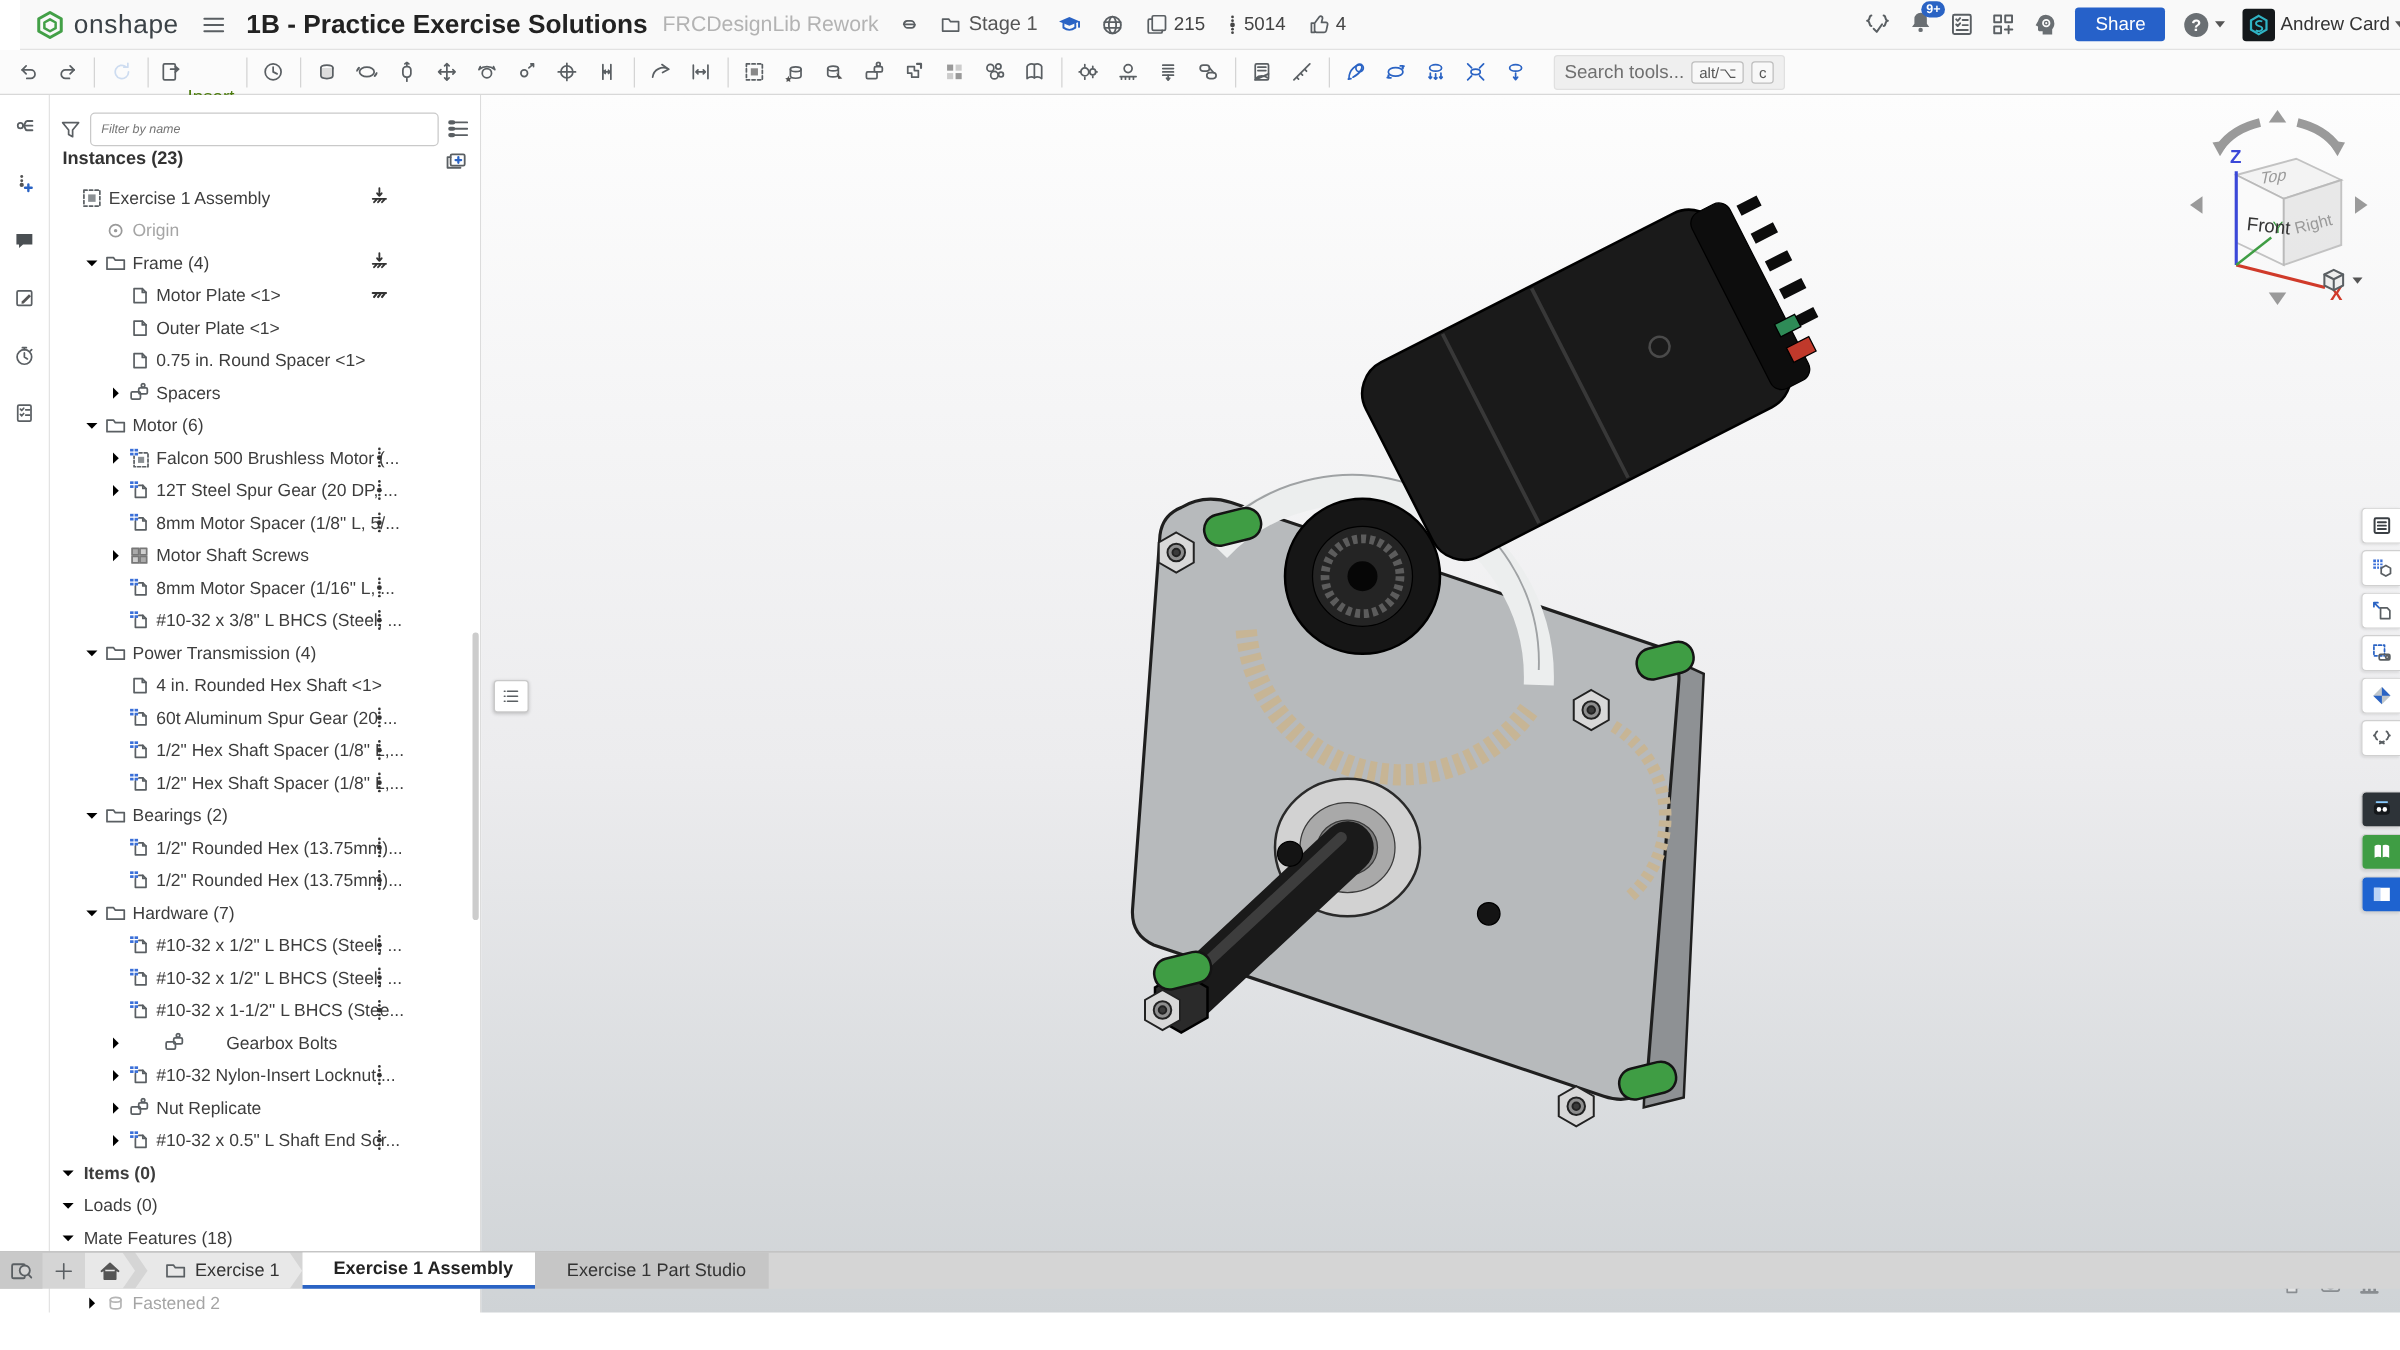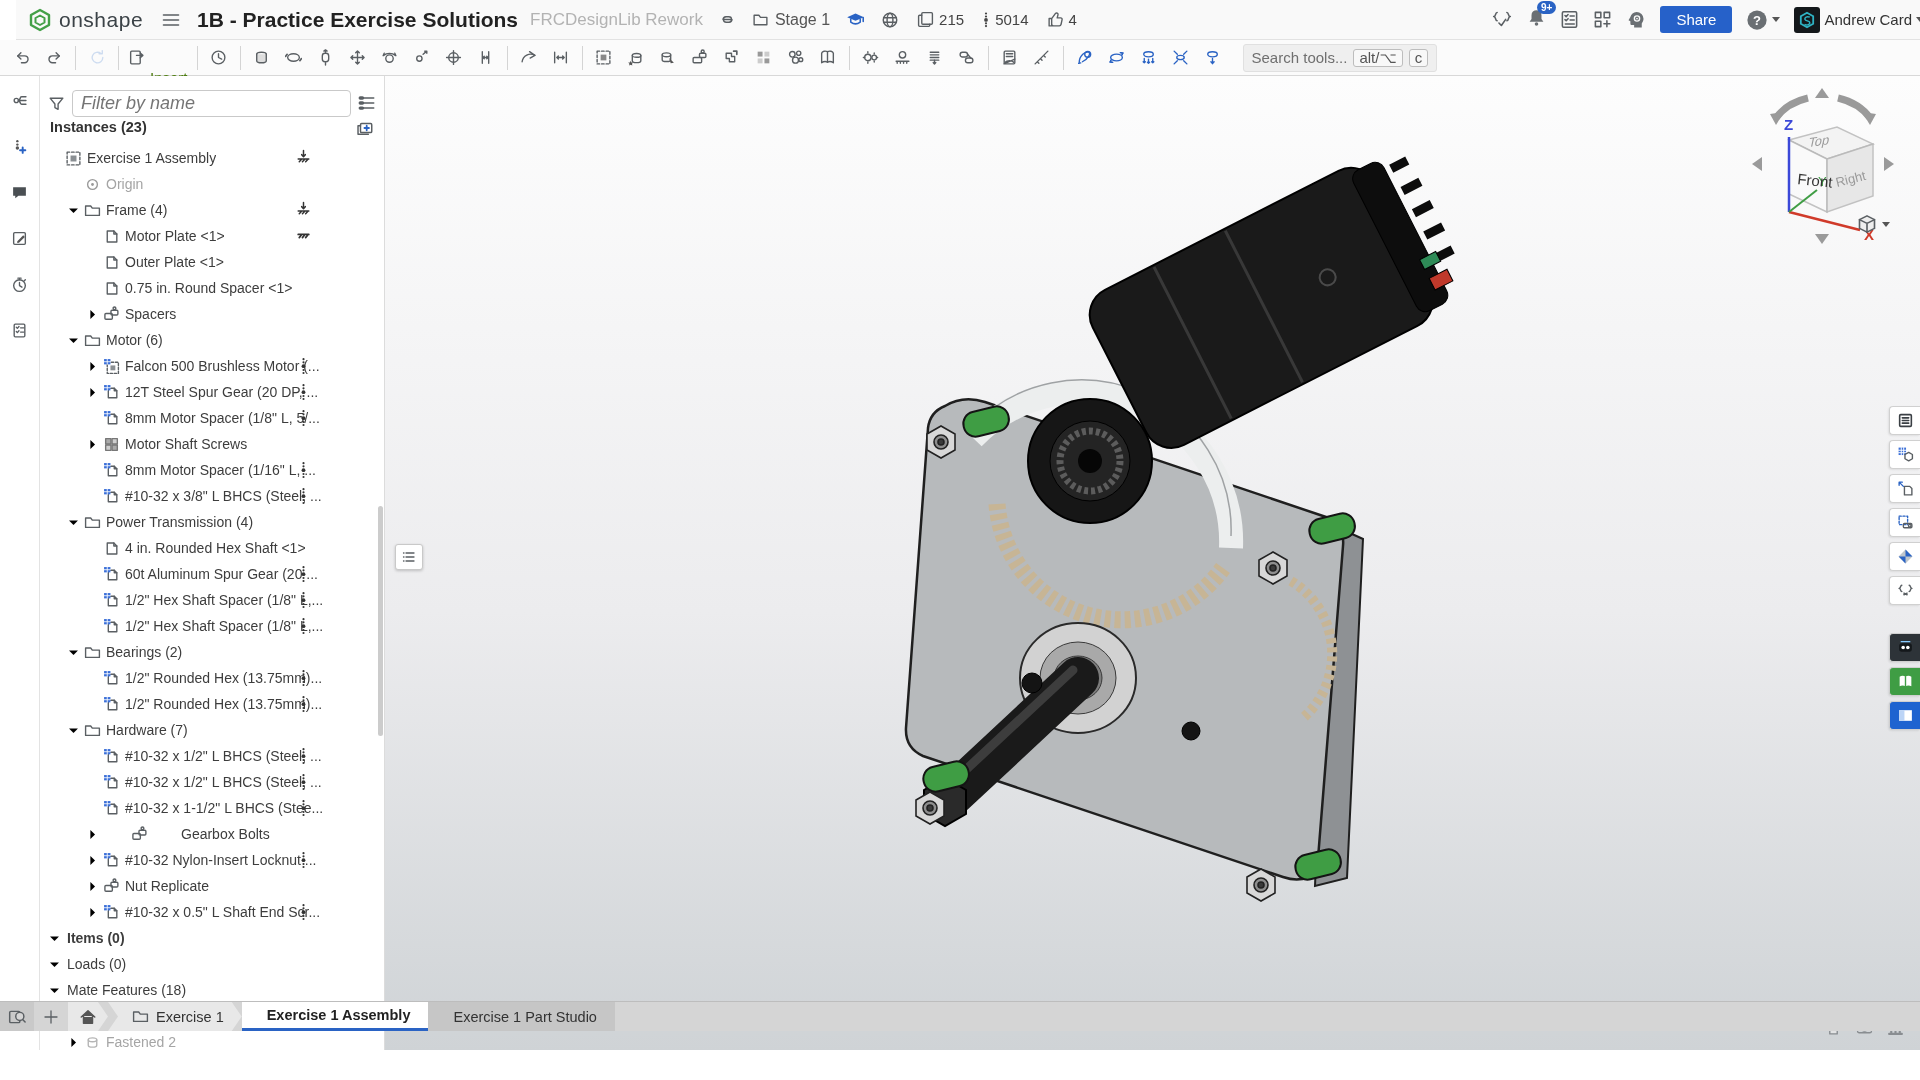--- a/index.html
+++ b/index.html
@@ -35,35 +35,35 @@
              border-bottom:1px solid #d8d8d8; display:flex; align-items:center; padding:0 6px; }
   #toolbar-items { display:flex; align-items:center; height:100%; }
   .tb-btn { background:none; border:none; height:30px; min-width:32px; display:flex; align-items:center;
             justify-content:center; gap:5px; cursor:pointer; border-radius:3px; padding:0 4px; }
   .tb-btn .lbl { font-size:15px; color:#4d7c0f;margin-top:40px; }
   .tb-btn.dis { opacity:.55; }
   .tb-div { width:1px; height:24px; background:#d4d4d4; margin:0 5px; }
   #search-tools { margin-left:14px; background:#efefef; border:1px solid #e0e0e0; border-radius:3px;
                   height:28px; display:flex; align-items:center; padding:0 8px; gap:6px; cursor:text; }
   #search-tools .ph { color:#6f6f6f; font-size:15px; }
-  .kbd { background:#f8f8f8; border:1px solid #bdbdbd; border-radius:3px; font-size:15px; color:#555;
+  .kbd { background:#f8f8f8; border:1px solid #bdbdbd; border-radius:3px; font-size:12px; color:#555;
          padding:1px 5px; line-height:14px; }
 
   
   #left-strip { position:absolute; left:0; top:76px; width:40px; height:974px; background:#fff;
                 border-right:1px solid #e3e3e3; display:flex; flex-direction:column; align-items:center; padding-top:8px; }
   .strip-btn { width:32px; height:32px; display:flex; align-items:center; justify-content:center;
                cursor:pointer; border-radius:3px; margin-bottom:14px; background:none; border:none; }
 
   
   #tree-panel { position:absolute; left:40px; top:76px; width:345px; height:974px; background:#fff;
                 border-right:1px solid #dcdcdc; overflow:hidden; }
   #filter-row { height:28px; margin:13px 8px 0 8px; display:flex; align-items:center; gap:7px; }
   #filter-input { flex:1; height:27px; border:1px solid #c9c9c9; border-radius:4px; font-style:italic;
-                  font-size:18px; padding:0 8px; color:#444; font-family:inherit; }
+                  font-size:10px; padding:0 8px; color:#444; font-family:inherit; }
   #instances-header { height:26px; display:flex; align-items:flex-start; padding:0 10px; margin-top:2px; }
   #instances-header .t { font-weight:bold; font-size:14.5px; color:#333; }
   #instances-header .sp { flex:1; }
   .tree-row { height:26px; display:flex; align-items:center; font-size:14px; color:#3d3d3d; cursor:default; position:relative; }
   .tree-row .chev { width:17px; display:inline-flex; justify-content:center; cursor:pointer; flex:none; }
   .tree-row .ti { width:20px; flex:none; display:inline-flex; justify-content:center; }
   .tree-row .lab { margin-left:4px; white-space:nowrap; overflow:hidden; }
   .tree-row.muted .lab { color:#a5a5a5; }
   .tree-row .badge { position:absolute; right:72px; top:4px; }
   #tree-scrollthumb { position:absolute; right:1px; top:430px; width:5px; height:230px; background:#ccc; border-radius:3px; }

